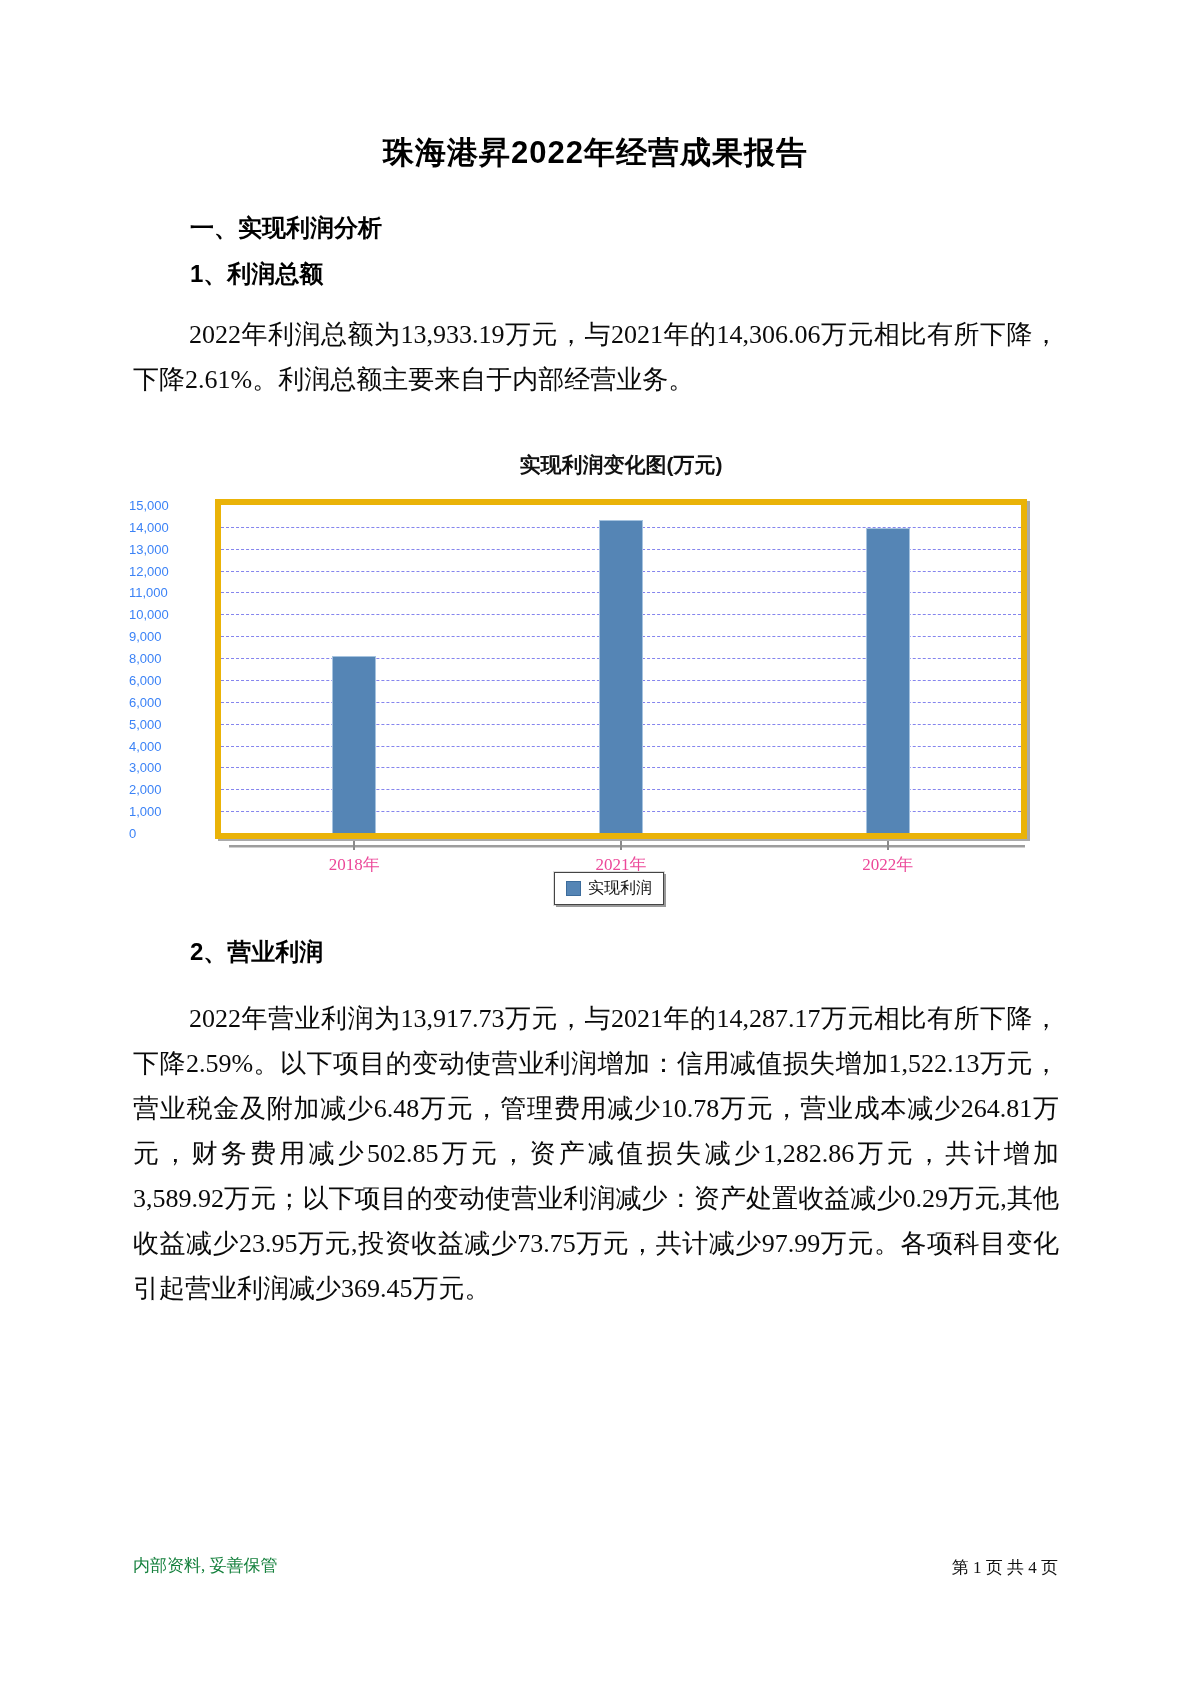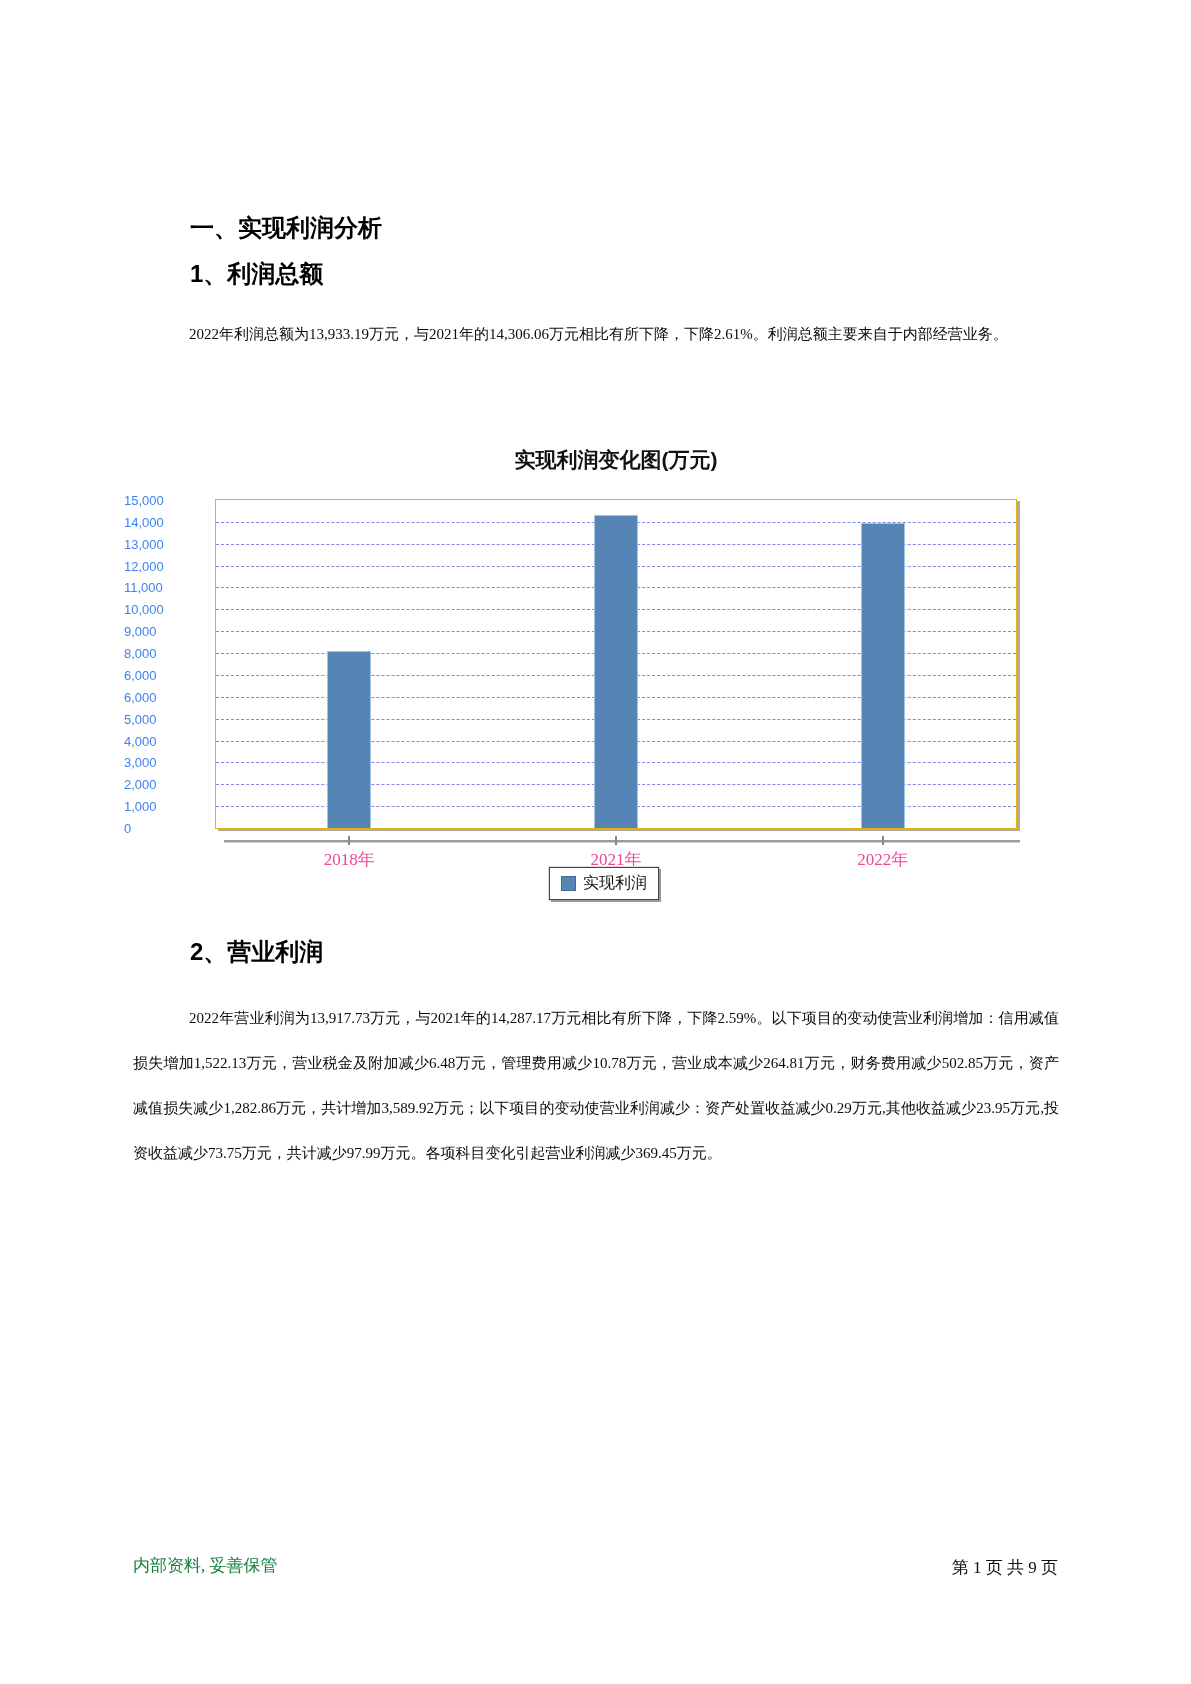--- a/index.html
+++ b/index.html
@@ -26,31 +26,31 @@
   .h1{top:212px;}
   .h-sub{
     position:absolute;left:190px;
     font-family:"Liberation Sans","DejaVu Sans",sans-serif;
     font-weight:bold;font-size:24px;
   }
   .h1a{top:258px;}
   .h2a{top:936px;}
   .para{
     position:absolute;left:133px;width:926px;
-    font-size:15px;line-height:45px;
+    font-size:26px;line-height:45px;
     text-align:justify;text-indent:56px;
     color:#0a0a0a;
   }
   .p1{top:312px;}
   .p2{top:996px;}
 
   
   .plot{
     position:absolute;left:215px;top:499px;width:800px;height:328px;
-    border:1px solid #eab308;
+    border:6px solid #eab308;
     box-shadow:3px 2px 0 0 #aaaaaa;
     background:#fff;
     box-sizing:content-box;
   }
   .chart-title{
     position:absolute;top:-54px;left:0;width:100%;
     text-align:center;
     font-family:"Liberation Sans","DejaVu Sans",sans-serif;
     font-weight:bold;font-size:21px;color:#111;
   }
@@ -104,20 +104,21 @@
   .footer-right{
     position:absolute;right:133px;top:1556px;
     font-size:17px;color:#111;
   }
 </style>
 </head>
 <body>
 
 <div class="page">
 
+  <div class="doc-title">珠海港昇2022年经营成果报告</div>
 
   <div class="h-section h1">一、实现利润分析</div>
 
   <div class="h-sub h1a">1、利润总额</div>
 
   <div class="para p1">2022年利润总额为13,933.19万元，与2021年的14,306.06万元相比有所下降，下降2.61%。利润总额主要来自于内部经营业务。</div>
 
   <div class="plot" id="plot">
     <div class="chart-title">实现利润变化图(万元)</div>
 
@@ -165,15 +166,15 @@
         <span class="legend-swatch"></span>
         <span class="legend-label">实现利润</span>
       </div>
     </div>
 
   <div class="h-sub h2a">2、营业利润</div>
 
   <div class="para p2">2022年营业利润为13,917.73万元，与2021年的14,287.17万元相比有所下降，下降2.59%。以下项目的变动使营业利润增加：信用减值损失增加1,522.13万元，营业税金及附加减少6.48万元，管理费用减少10.78万元，营业成本减少264.81万元，财务费用减少502.85万元，资产减值损失减少1,282.86万元，共计增加3,589.92万元；以下项目的变动使营业利润减少：资产处置收益减少0.29万元,其他收益减少23.95万元,投资收益减少73.75万元，共计减少97.99万元。各项科目变化引起营业利润减少369.45万元。</div>
 
   <div class="footer-left">内部资料, 妥善保管</div>
-  <div class="footer-right">第 1 页  共 9 页</div>
+  <div class="footer-right">第 1 页  共 4 页</div>
 
 </div>
 
 </body></html>

